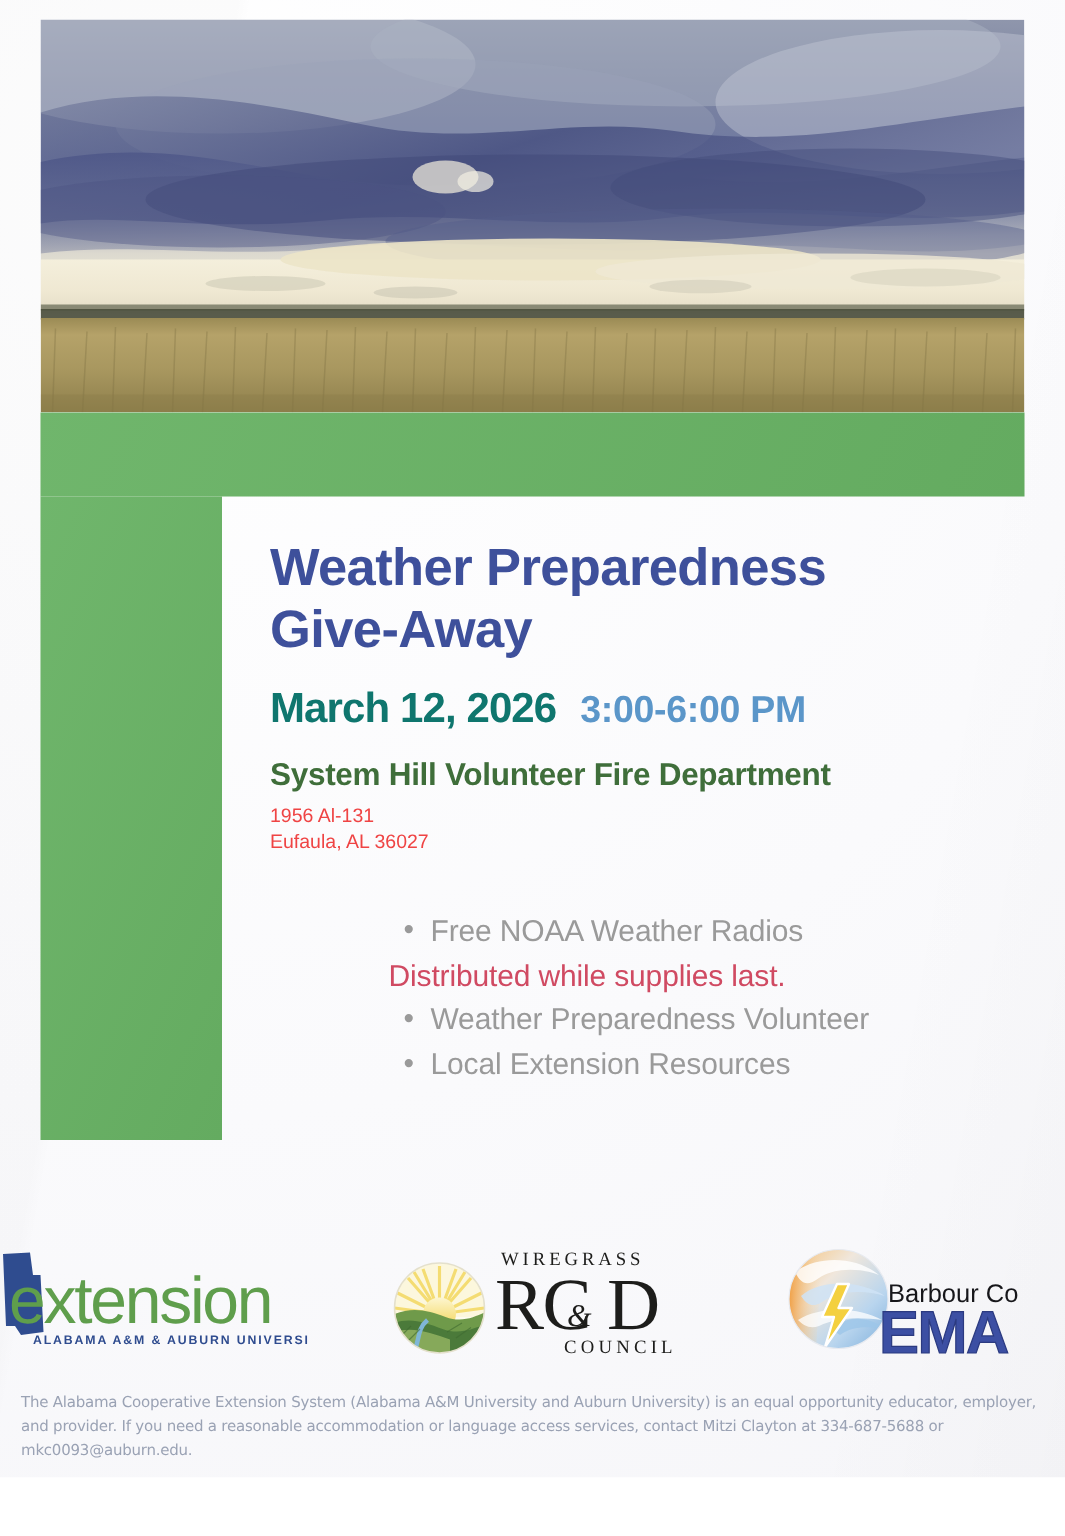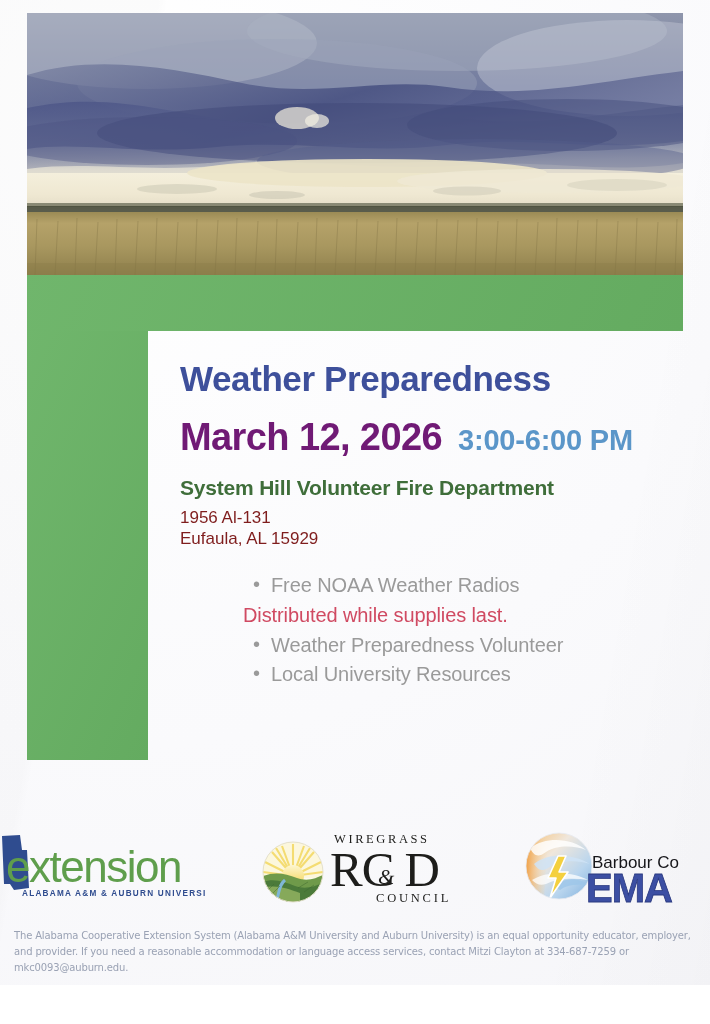--- a/index.html
+++ b/index.html
@@ -66,43 +66,43 @@
     letter-spacing:-.4px;
   }
   .title .ln{display:block;}
 
   .dateline{
     padding:16px 0 0 32px;
     display:flex;align-items:baseline;gap:16px;
     white-space:nowrap;
   }
   .date{
-    color:#701a75;
-    font-size:38px;font-weight:bold;letter-spacing:-.6px;
+    color:#0f766e;
+    font-size:28px;font-weight:bold;letter-spacing:-.6px;
   }
   .time{
     color:#5b96c9;
-    font-size:29px;font-weight:bold;letter-spacing:-.2px;
+    font-size:25px;font-weight:bold;letter-spacing:-.2px;
   }
 
   .venue{
     padding:17px 0 0 32px;
     color:#3f6e3a;
     font-size:21px;font-weight:bold;letter-spacing:-.2px;
   }
   .addr{
     padding:7px 0 0 32px;
-    color:#7f1d1d;
-    font-size:17px;line-height:1.26;
+    color:#ef4444;
+    font-size:13px;line-height:1.26;
   }
   .addr .ln{display:block;}
 
   .bullets{
     padding:22px 0 0 105px;
-    margin:0;
+    margin:16px;
     list-style:none;
   }
   .bullets li{
     color:#9a9a9a;
     font-size:20px;
     line-height:1.48;
     position:relative;
     padding-left:18px;
     letter-spacing:-.1px;
   }
@@ -229,39 +229,40 @@
     </svg>
   </div>
 
   <div class="green-band"></div>
   <div class="green-col"></div>
 
   <div class="content">
 
     <h1 class="title">
       <span class="ln">Weather Preparedness</span>
+      <span class="ln">Give-Away</span>
     </h1>
 
     <div class="dateline">
       <span class="date">March 12, 2026</span>
       <span class="time">3:00-6:00 PM</span>
     </div>
 
     <div class="venue">System Hill Volunteer Fire Department</div>
 
     <div class="addr">
       <span class="ln">1956 Al-131</span>
-      <span class="ln">Eufaula, AL 15929</span>
+      <span class="ln">Eufaula, AL 36027</span>
     </div>
 
     <ul class="bullets">
       <li class="dot">Free NOAA Weather Radios</li>
       <li class="note">Distributed while supplies last.</li>
       <li class="dot">Weather Preparedness Volunteer</li>
-      <li class="dot">Local University Resources</li>
+      <li class="dot">Local Extension Resources</li>
     </ul>
   </div>
 
   <div class="logos">
 
     <div class="logo logo-extension">
       <svg viewBox="0 0 205 78" width="205" height="78" aria-hidden="true">
 
         <path d="M2,10 L20,9 L22,24 L27,24 L29,62 L14,64 L10,58 L4,58 Z" fill="#2f4c8f"></path>
 
@@ -343,20 +344,20 @@
         <text x="78" y="60" font-family="Liberation Serif, serif" font-size="49" fill="#1d1d1b" letter-spacing="-1">RC D</text>
         <text x="126" y="58" font-family="Liberation Serif, serif" font-size="21" fill="#1d1d1b" font-style="italic">&amp;</text>
 
         <text x="124" y="76" font-family="Liberation Serif, serif" font-size="12.5" fill="#1d1d1b" letter-spacing="2.8">COUNCIL</text>
       </svg>
     </div>
   </div>
 
   <div class="disclaimer">
     <span class="ln">The Alabama Cooperative Extension System (Alabama A&amp;M University and Auburn University) is an equal opportunity educator, employer,</span>
-    <span class="ln">and provider. If you need a reasonable accommodation or language access services, contact Mitzi Clayton at 334-687-7259 or mkc0093@auburn.edu.</span>
+    <span class="ln">and provider. If you need a reasonable accommodation or language access services, contact Mitzi Clayton at 334-687-5688 or mkc0093@auburn.edu.</span>
   </div>
 
   <div class="home-bar-area">
     
   </div>
 
 </div>
 
 </body></html>

